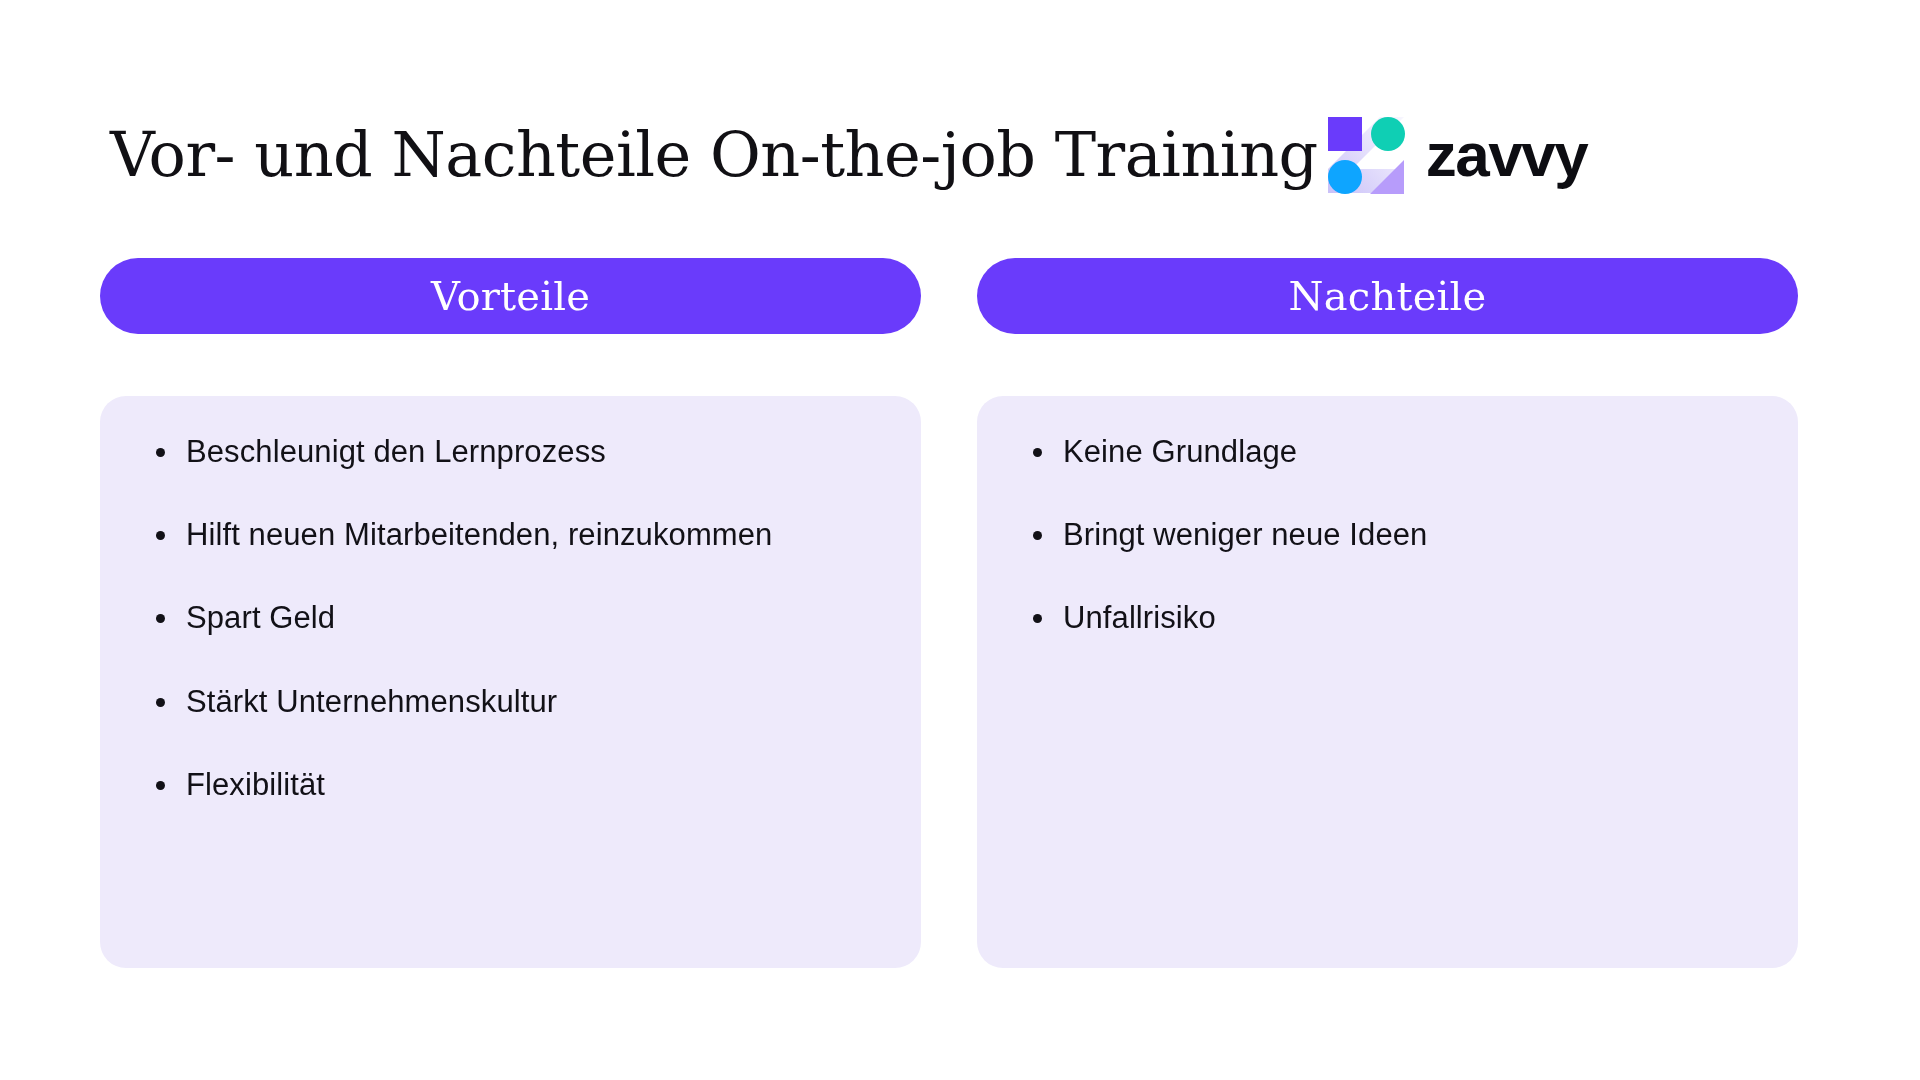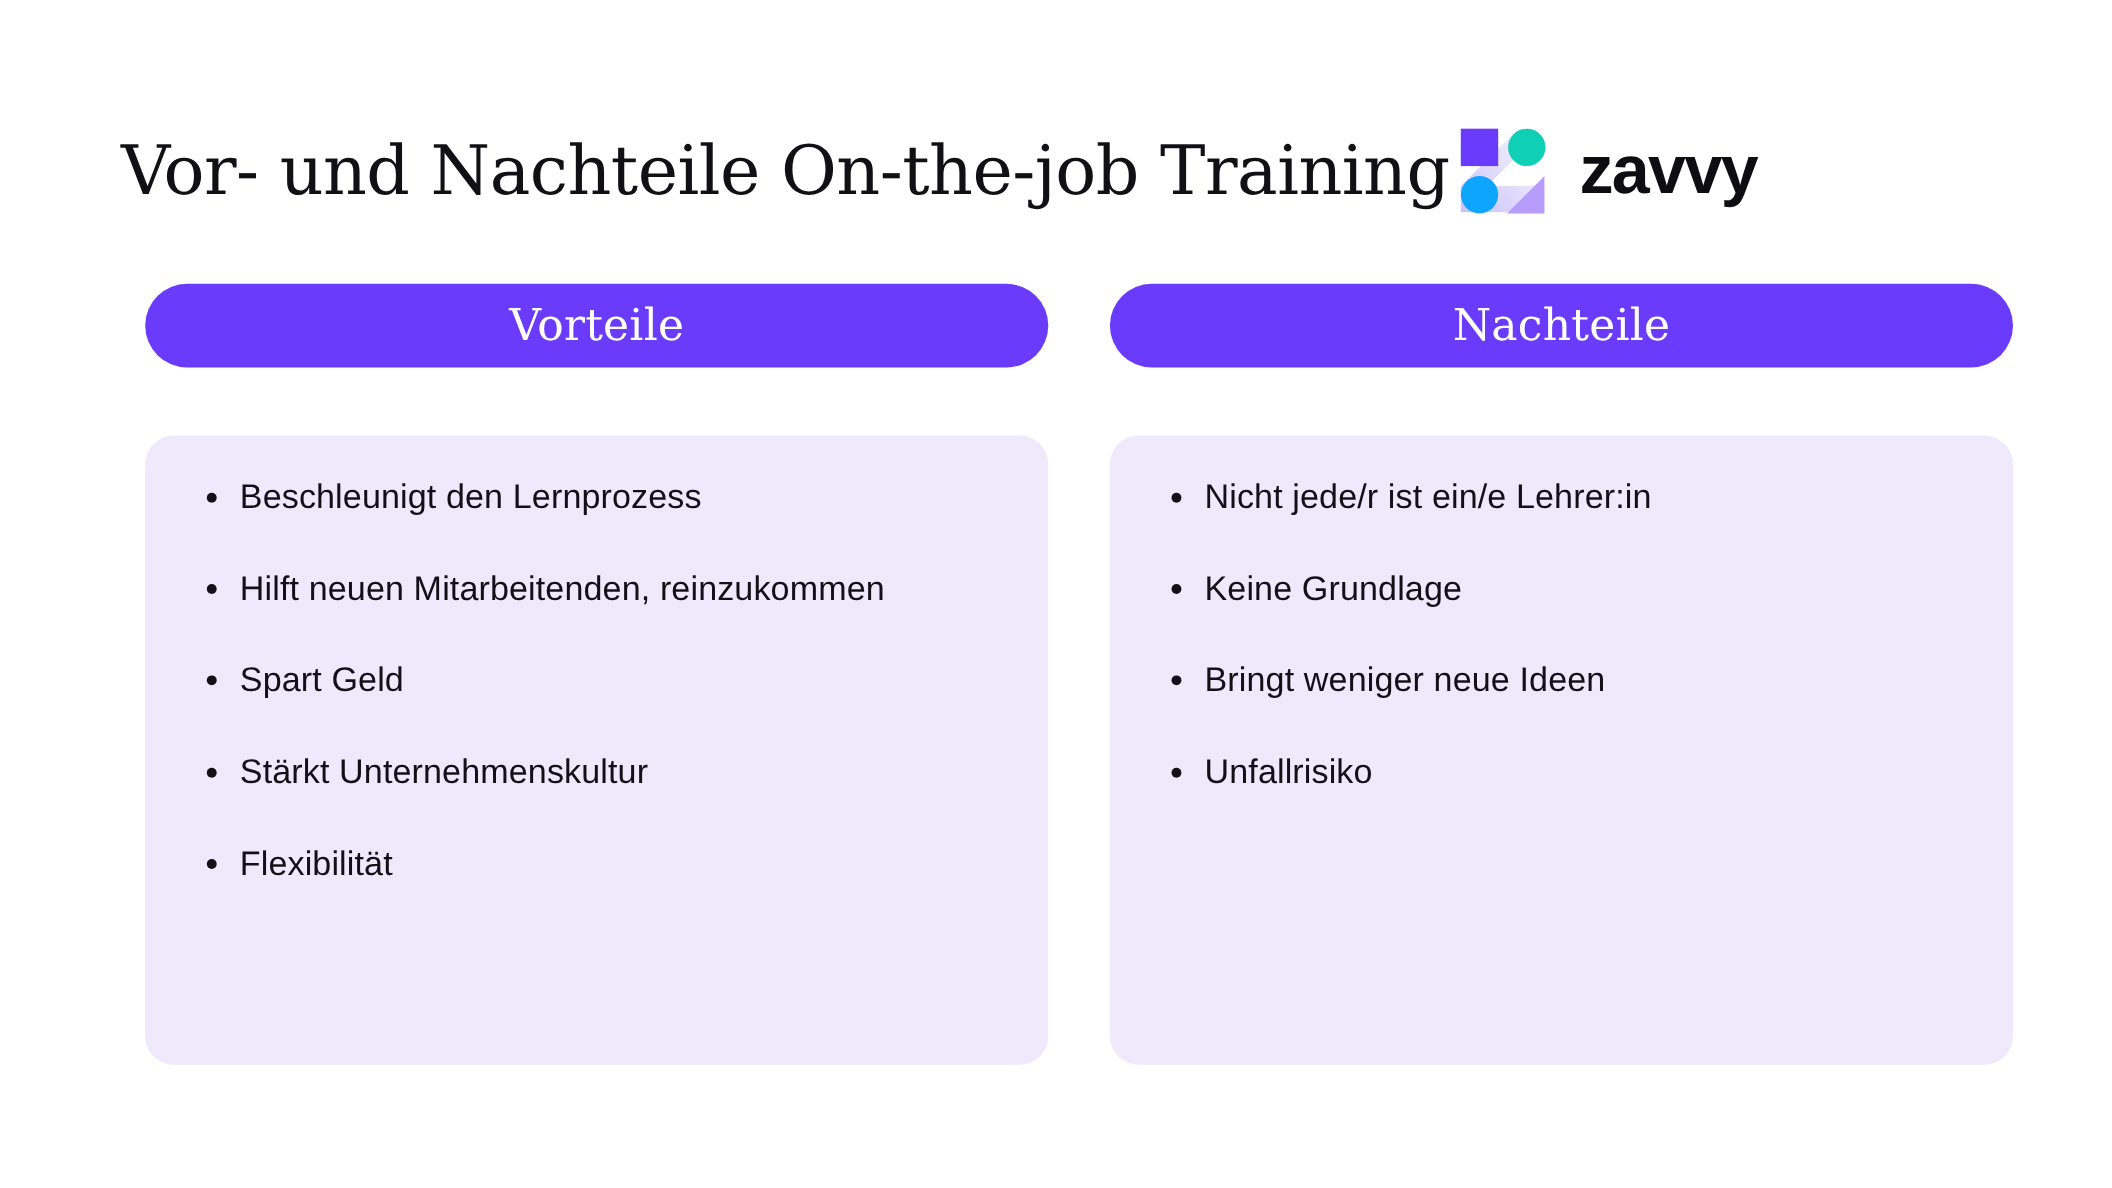--- a/index.html
+++ b/index.html
@@ -44,21 +44,21 @@
     color: #111014;
     letter-spacing: -0.5px;
     white-space: nowrap;
     margin: 0;
   }
 
   
   .logo {
     display: flex;
     align-items: center;
-    gap: 22px;
+    gap: 12px;
     flex: 0 0 auto;
   }
 
   .logo-mark {
     width: 96px;
     height: 96px;
     flex: 0 0 auto;
     display: block;
   }
 
@@ -67,21 +67,21 @@
     font-size: 62px;
     font-weight: 700;
     letter-spacing: -1.5px;
     color: #0d0d12;
     line-height: 1;
   }
 
   
   .columns {
     position: absolute;
-    left: 132px;
+    left: 100px;
     top: 258px;
     width: 1698px;
     display: flex;
     gap: 56px;
   }
 
   .column {
     flex: 1 1 0;
     min-width: 0;
     display: flex;
@@ -203,21 +203,20 @@
         </ul>
       </div>
     </div>
 
     <div class="column">
       <div class="column-header">
         <span class="column-header-label">Nachteile</span>
       </div>
       <div class="column-card">
         <ul class="bullet-list">
-          <li class="bullet-item">Nicht jede/r ist ein/e Lehrer:in</li>
           <li class="bullet-item">Keine Grundlage</li>
           <li class="bullet-item">Bringt weniger neue Ideen</li>
           <li class="bullet-item">Unfallrisiko</li>
         </ul>
       </div>
     </div>
 
   </div>
 </div>
 

